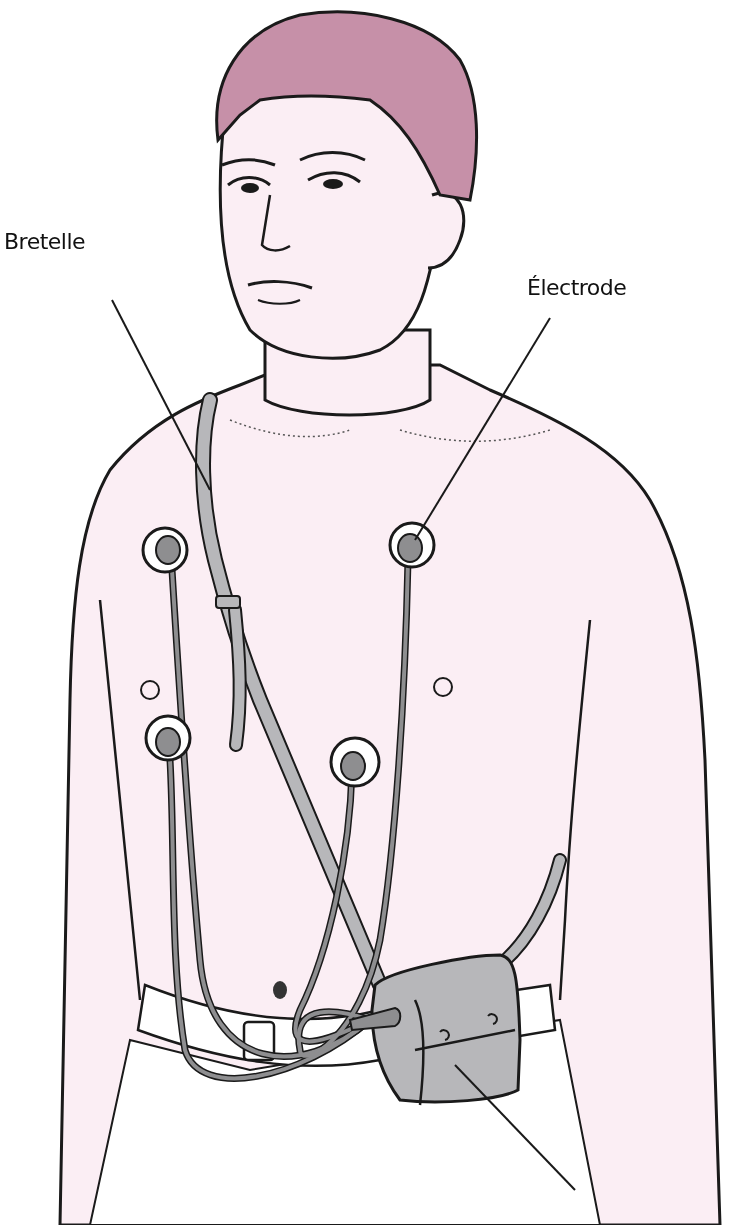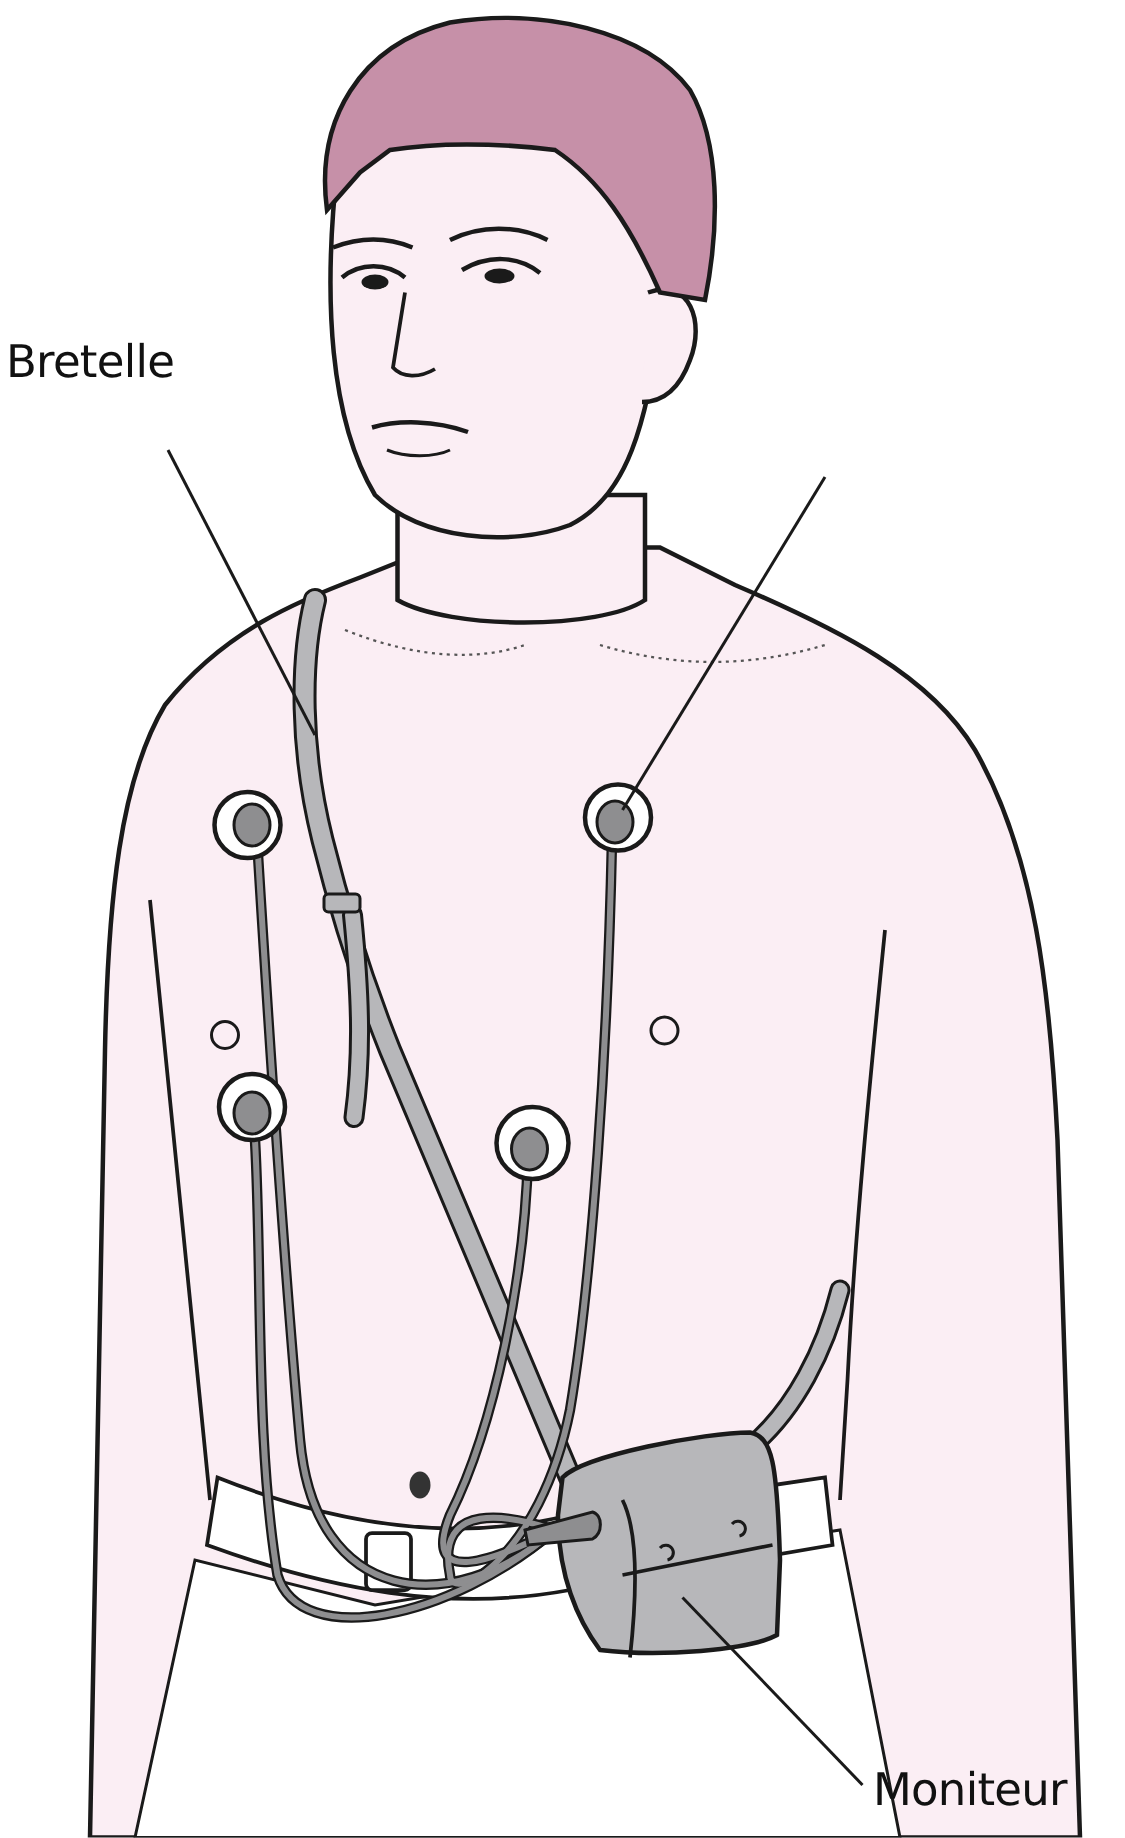--- a/index.html
+++ b/index.html
@@ -1,21 +1,21 @@
 <!DOCTYPE html>
 <html><head>
 <meta charset="utf-8">
 <style>
   html, body { margin: 0; padding: 0; background: #ffffff; }
   body { width: 750px; height: 1225px; position: relative; overflow: hidden; }
   .figure { position: absolute; left: 0; top: 0; width: 750px; height: 1225px; }
   .label {
     position: absolute;
     font-family: "DejaVu Sans", sans-serif;
-    font-size: 30px;
+    font-size: 22px;
     color: #111111;
     line-height: 36px;
     letter-spacing: -0.5px;
     white-space: nowrap;
   }
   #lbl-strap { left: 4px; top: 224px; }
   #lbl-electrode { left: 527px; top: 270px; }
   #lbl-monitor { left: 582px; top: 1176px; }
 </style>
 </head>
@@ -125,14 +125,14 @@
     <g stroke="#1a1a1a" stroke-width="2" fill="none">
       <path d="M112,300 L210,490"></path>
       <path d="M550,318 L415,540"></path>
       <path d="M575,1190 L455,1065"></path>
     </g>
   </svg>
 
   <div id="lbl-strap" class="label">
     <div>Bretelle</div>
   </div>
-  <div id="lbl-monitor" class="label">Moniteur</div>
+  <div id="lbl-electrode" class="label">Électrode</div>
 </div>
 
 </body></html>

